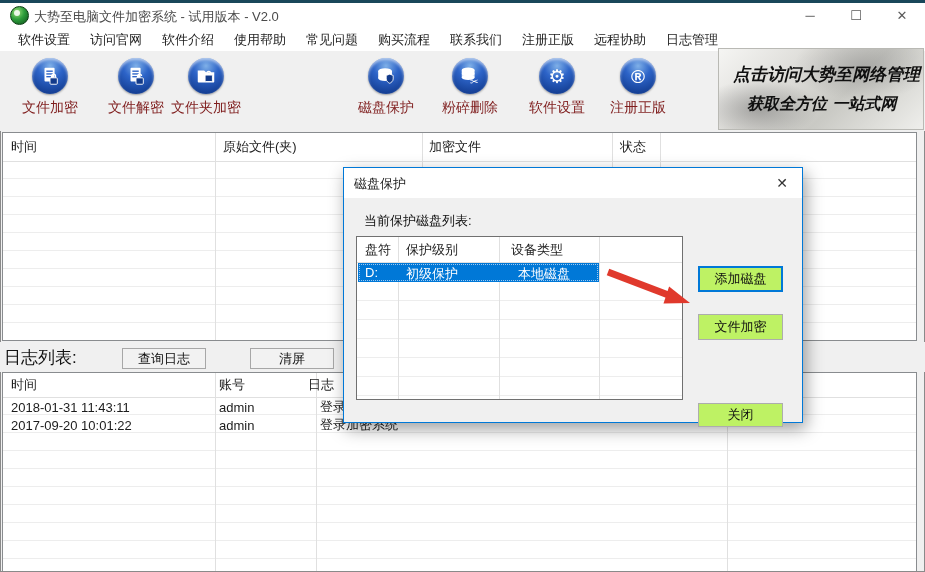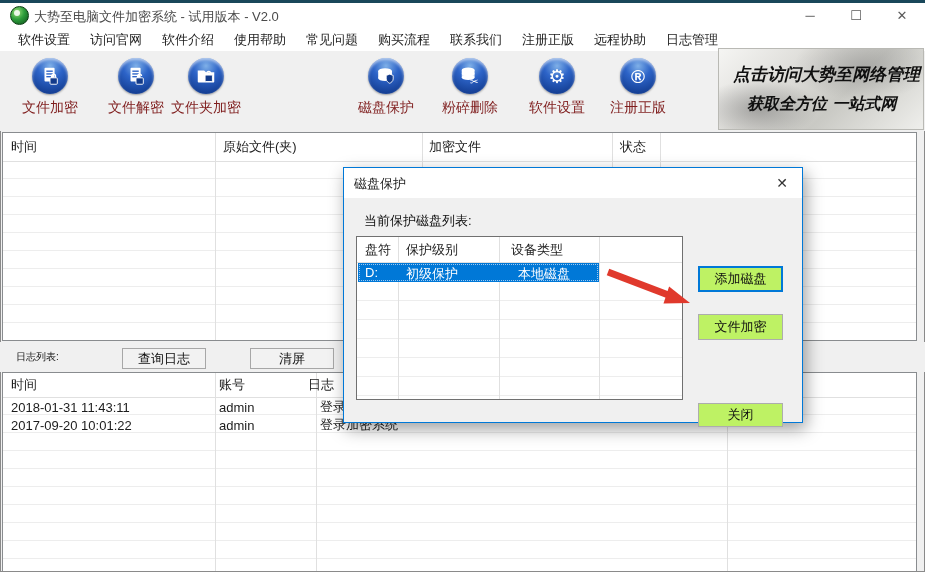--- a/index.html
+++ b/index.html
@@ -48,21 +48,21 @@
   .main-table{position:absolute;left:2px;top:132px;width:915px;height:209px;background:#ffffff;
      border:1px solid #898c8f;box-sizing:border-box;}
   .main-grid{position:absolute;left:0;top:28px;right:0;bottom:0;
      background:repeating-linear-gradient(to bottom,transparent 0 17px,#ededed 17px 18px);}
   .mt-header{position:absolute;top:0;height:28px;display:flex;align-items:center;
      font-size:13px;color:#1c1c1c;}
   .vline{position:absolute;top:0;bottom:0;width:1px;background:#e0e0e0;}
   
   .logbar{position:absolute;left:0;top:342px;width:925px;height:30px;background:#f0f0f0;
      display:flex;align-items:center;}
-  .logbar-label{font-size:10px;color:#111;margin-left:16px;}
+  .logbar-label{font-size:17px;color:#111;margin-left:4px;}
   .small-btn{position:absolute;top:6px;width:84px;height:21px;background:#f2f2f2;
      border:1px solid #a7a7a7;font-size:13px;color:#111;display:flex;align-items:center;
      justify-content:center;box-sizing:border-box;}
   
   .log-table{position:absolute;left:2px;top:372px;width:915px;height:199px;background:#ffffff;
      border:1px solid #898c8f;border-bottom:none;box-sizing:border-box;font-size:13px;color:#1c1c1c;}
   .log-grid{position:absolute;left:0;top:24px;right:0;bottom:0;
      background:repeating-linear-gradient(to bottom,transparent 0 17px,#ededed 17px 18px);}
   .lt-header{position:absolute;top:0;height:24px;display:flex;align-items:center;}
   .lt-cell{position:absolute;height:18px;display:flex;align-items:center;white-space:nowrap;}

